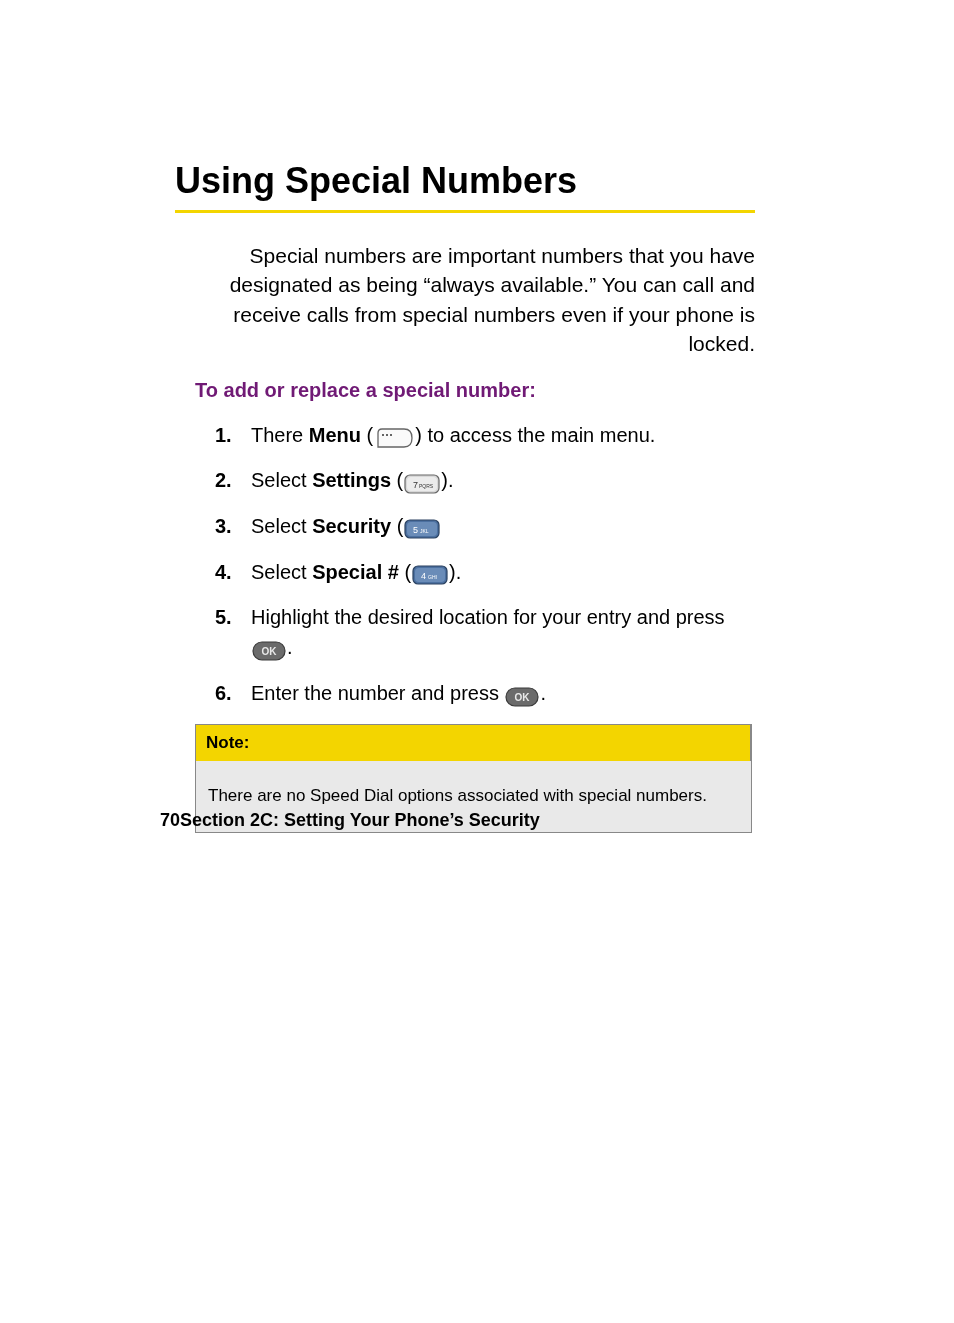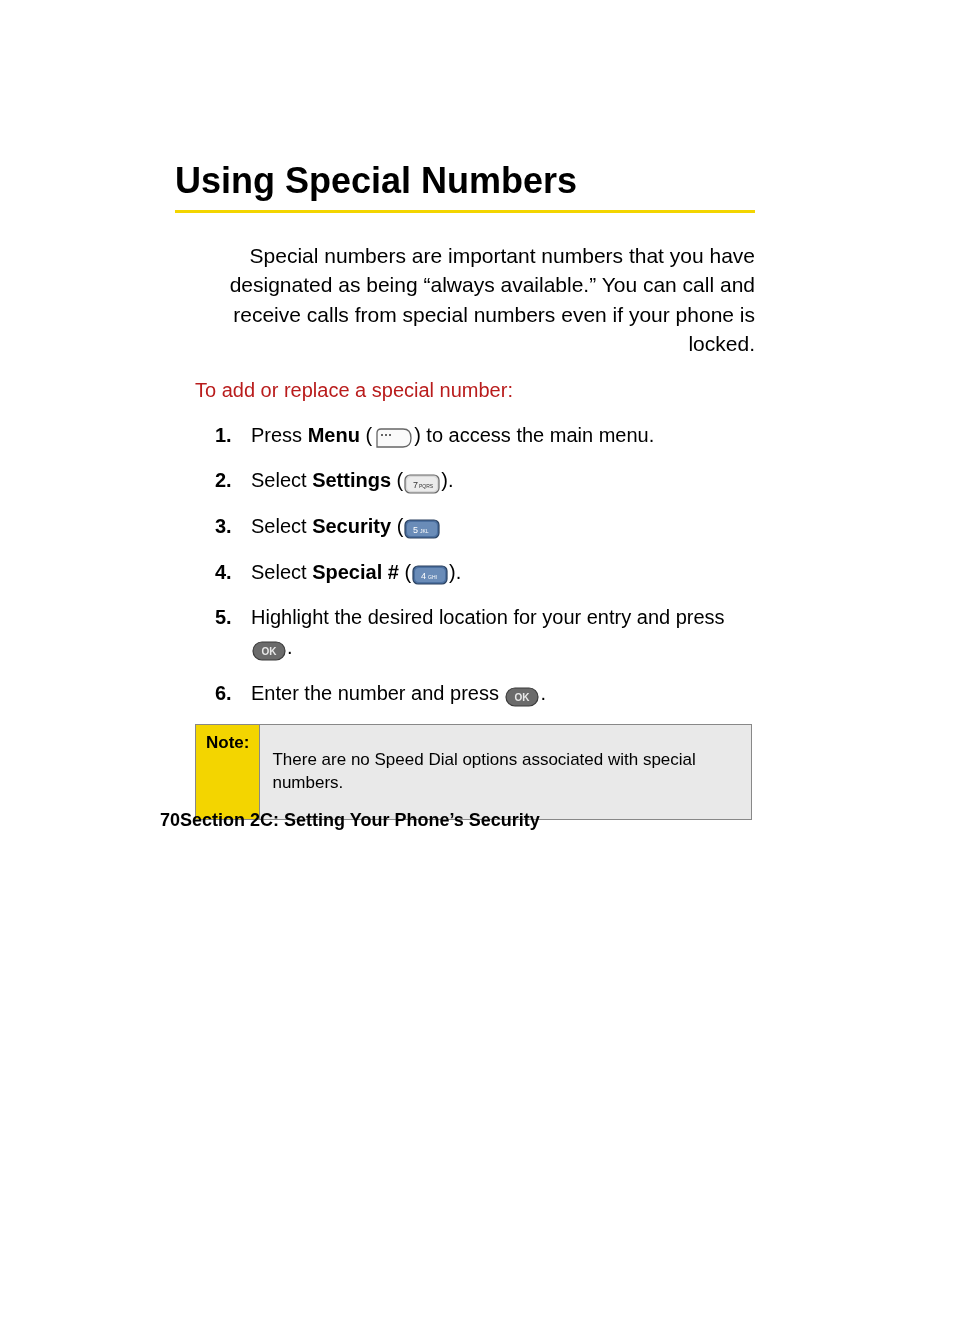--- a/index.html
+++ b/index.html
@@ -34,24 +34,24 @@
   }
   .body-text {
     font-size: 21px;
     line-height: 1.4;
     margin: 0 0 20px 0;
     padding-left: 20px;
     text-align: right;
   }
   .subhead {
     font-size: 20px;
-    font-weight: 400;
+    font-weight: 700;
     margin: 0 0 18px 0;
     padding-left: 20px;
-    color: #b91c1c;
+    color: #701a75;
   }
   ol.steps {
     list-style: none;
     padding: 0 0 0 40px;
     margin: 0;
   }
   ol.steps li {
     font-size: 20px;
     line-height: 1.5;
     margin-bottom: 14px;
@@ -70,20 +70,21 @@
     margin: 0 1px;
   }
   .key-icon svg { display: inline-block; vertical-align: middle; }
 
   .note-box {
     margin-left: 20px;
     width: 555px;
     border: 1px solid #888;
     display: flex;
     background: #e9e9e9;
+    flex-direction: column;
   }
   .note-label {
     background: #f3d500;
     font-weight: 700;
     font-size: 17px;
     padding: 8px 10px;
     border-right: 1px solid #888;
     flex: 0 0 auto;
     display: flex;
     align-items: flex-start;
@@ -121,21 +122,21 @@
     <hr class="rule">
 
     <p class="body-text">Special numbers are important numbers that you have designated as being “always available.” You can call and receive calls from special numbers even if your phone is locked.</p>
 
     <p class="subhead">To add or replace a special number:</p>
 
     <ol class="steps">
 
       <li>
         <span class="num">1.</span>
-        <span>Press </span><strong>Menu</strong><span> (</span><span class="key-icon" title="MENU">
+        <span>There </span><strong>Menu</strong><span> (</span><span class="key-icon" title="MENU">
           <svg width="40" height="22" viewBox="0 0 40 22">
             <path d="M4 20 L4 6 Q4 2 8 2 L30 2 Q38 2 38 11 Q38 20 30 20 L6 20 Z" fill="#fafafa" stroke="#666" stroke-width="1.3"></path>
             <circle cx="9" cy="8" r="1" fill="#333"></circle>
             <circle cx="13" cy="8" r="1" fill="#333"></circle>
             <circle cx="17" cy="8" r="1" fill="#333"></circle>
           </svg>
         </span><span>) to access the main menu.</span>
       </li>
 
       <li>

